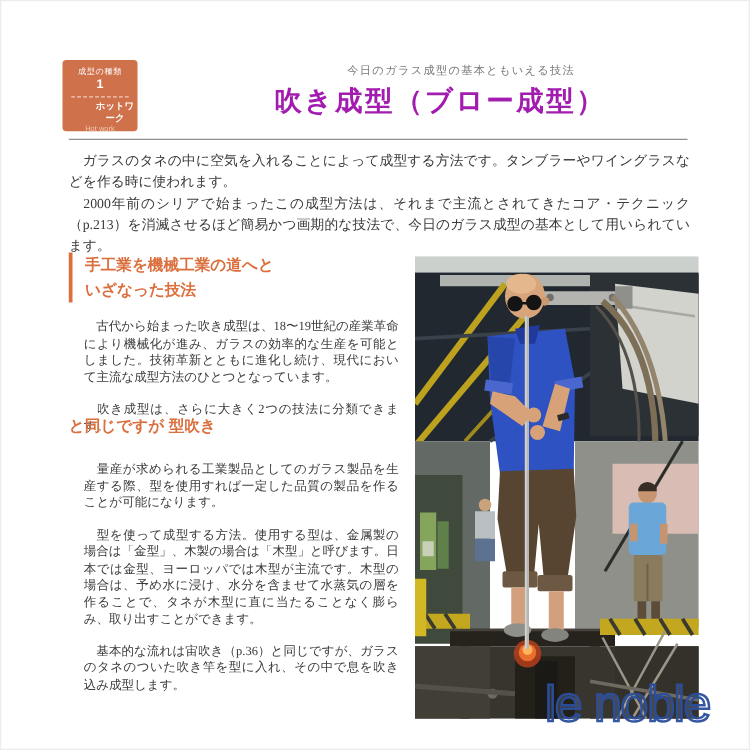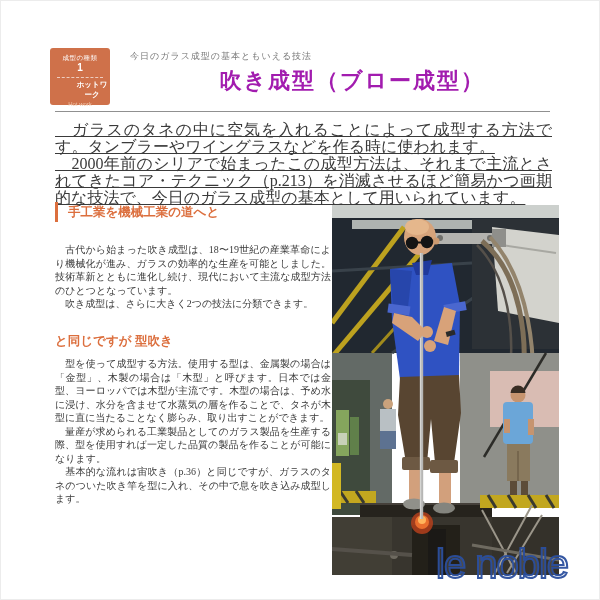--- a/index.html
+++ b/index.html
@@ -15,47 +15,47 @@
     background:#cf714a; border-radius:3px; color:#fff; text-align:center;
     box-sizing:border-box; padding-top:6px;
   }
   .tab .cat  { font-size:6.5px; letter-spacing:.5px; line-height:8px; }
   .tab .num  { font-size:10px; font-weight:bold; line-height:12px; }
   .tab .divider { border-top:1px dashed rgba(255,255,255,.65); margin:3px 7px 2px; }
   .tab .type { font-size:7.5px; font-weight:bold; line-height:10px;margin-left:24px; }
   .tab .type-en { font-size:6px; color:#f2c9ae; line-height:9px; }
 
   .subtitle {
-    position:absolute; left:130px; top:50px; width:330px; text-align:left;
+    position:absolute; left:130px; top:50px; width:330px; text-align:right;
     font-size:9px; color:#787878; letter-spacing:1px;
   }
   .title {
     position:absolute; left:105px; top:66px; width:380px; text-align:right;
     font-size:22px; font-weight:bold; color:#a21caf; letter-spacing:2px;
   }
   .rule { position:absolute; left:55px; top:111px; width:495px; height:1px; background:#909090; }
 
   .serif { font-family:"Liberation Serif","DejaVu Serif",serif; }
 
   .intro {
     position:absolute; left:55px; top:121px; width:497px;
-    font-size:16px; line-height:17px; color:#3a3a3a; text-align:justify;text-decoration:underline;
+    font-size:11px; line-height:17px; color:#3a3a3a; text-align:justify;
   }
   .intro p { margin:0; }
 
   .sec-head { position:absolute; color:#dc6f3e; font-size:12.5px; line-height:20px; font-weight:bold; }
   .s1-head { left:55px; top:202px; display:flex; }
   .s1-head .bar { width:3px; background:#dc6f3e; margin-right:10px; }
   .s2-head { left:55px; top:331px; }
 
   .col-body {
     position:absolute; left:55px; width:276px;
     font-size:10px; line-height:13.5px; color:#3a3a3a; text-align:justify;
   }
-  .col-body p { margin:0; }
+  .col-body p { margin:12px; }
   .s1-body { top:243px; }
   .s2-body { top:357px; }
 
   .photo { position:absolute; left:332px; top:205px; width:227px; height:370px; }
   .photo svg { display:block; width:227px; height:370px; }
 
   .caption {
     position:absolute; left:186px; top:533px; width:146px;
     font-size:7.8px; line-height:13.5px; color:#4c4c4c; text-align:justify;
   }
@@ -87,31 +87,32 @@
 
   <div class="intro serif">
     <p>　ガラスのタネの中に空気を入れることによって成型する方法です。タンブラーやワイングラスなどを作る時に使われます。</p>
     <p>　2000年前のシリアで始まったこの成型方法は、それまで主流とされてきたコア・テクニック（p.213）を消滅させるほど簡易かつ画期的な技法で、今日のガラス成型の基本として用いられています。</p>
   </div>
 
   <div class="sec-head s1-head">
     <div class="bar"></div>
     <div>
       <div>手工業を機械工業の道へと</div>
+      <div>いざなった技法</div>
     </div>
   </div>
   <div class="col-body s1-body serif">
     <p>　古代から始まった吹き成型は、18〜19世紀の産業革命により機械化が進み、ガラスの効率的な生産を可能としました。技術革新とともに進化し続け、現代において主流な成型方法のひとつとなっています。</p>
     <p>　吹き成型は、さらに大きく2つの技法に分類できます。</p>
   </div>
 
   <div class="sec-head s2-head">と同じですが 型吹き</div>
   <div class="col-body s2-body serif">
+    <p>　量産が求められる工業製品としてのガラス製品を生産する際、型を使用すれば一定した品質の製品を作ることが可能になります。</p>
     <p>　型を使って成型する方法。使用する型は、金属製の場合は「金型」、木製の場合は「木型」と呼びます。日本では金型、ヨーロッパでは木型が主流です。木型の場合は、予め水に浸け、水分を含ませて水蒸気の層を作ることで、タネが木型に直に当たることなく膨らみ、取り出すことができます。</p>
-    <p>　量産が求められる工業製品としてのガラス製品を生産する際、型を使用すれば一定した品質の製品を作ることが可能になります。</p>
     <p>　基本的な流れは宙吹き（p.36）と同じですが、ガラスのタネのついた吹き竿を型に入れ、その中で息を吹き込み成型します。</p>
   </div>
 
   <div class="photo">
     <svg viewBox="0 0 227 370" xmlns="http://www.w3.org/2000/svg">
 
       <rect x="0" y="0" width="227" height="13" fill="#ccd0cd"></rect>
       <rect x="0" y="13" width="227" height="135" fill="#212830"></rect>
       <rect x="20" y="15" width="150" height="9" fill="#aeb3b0"></rect>
 

